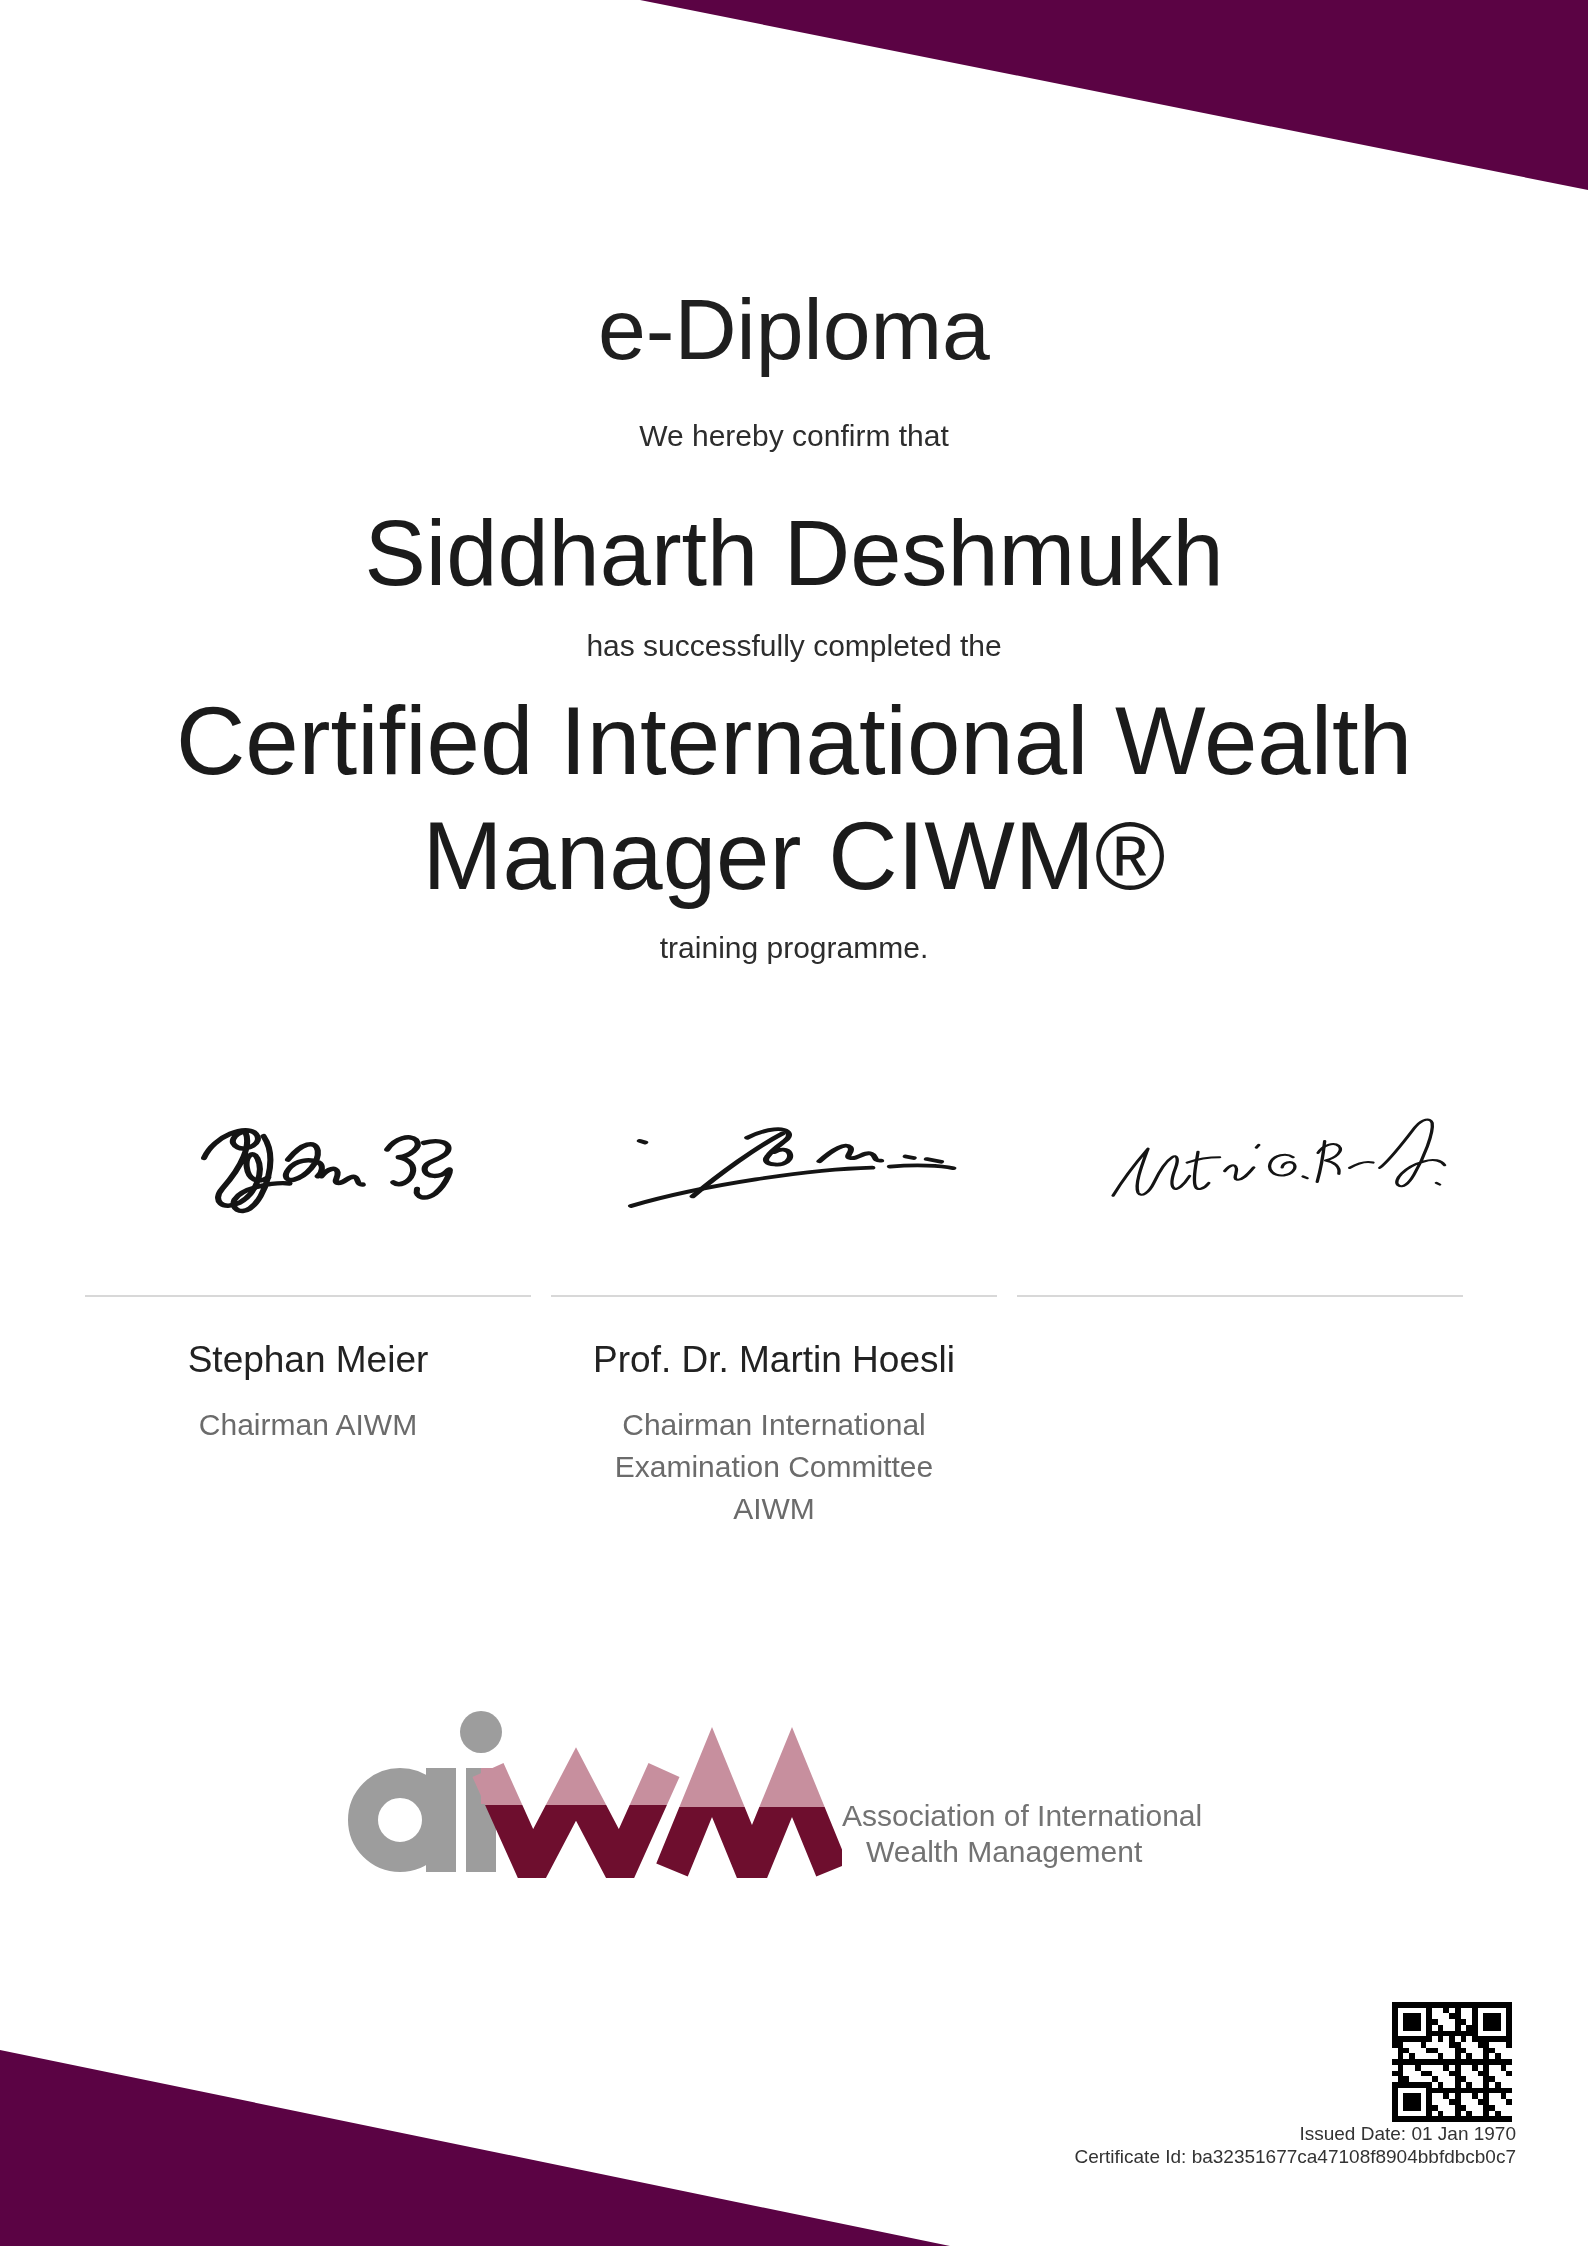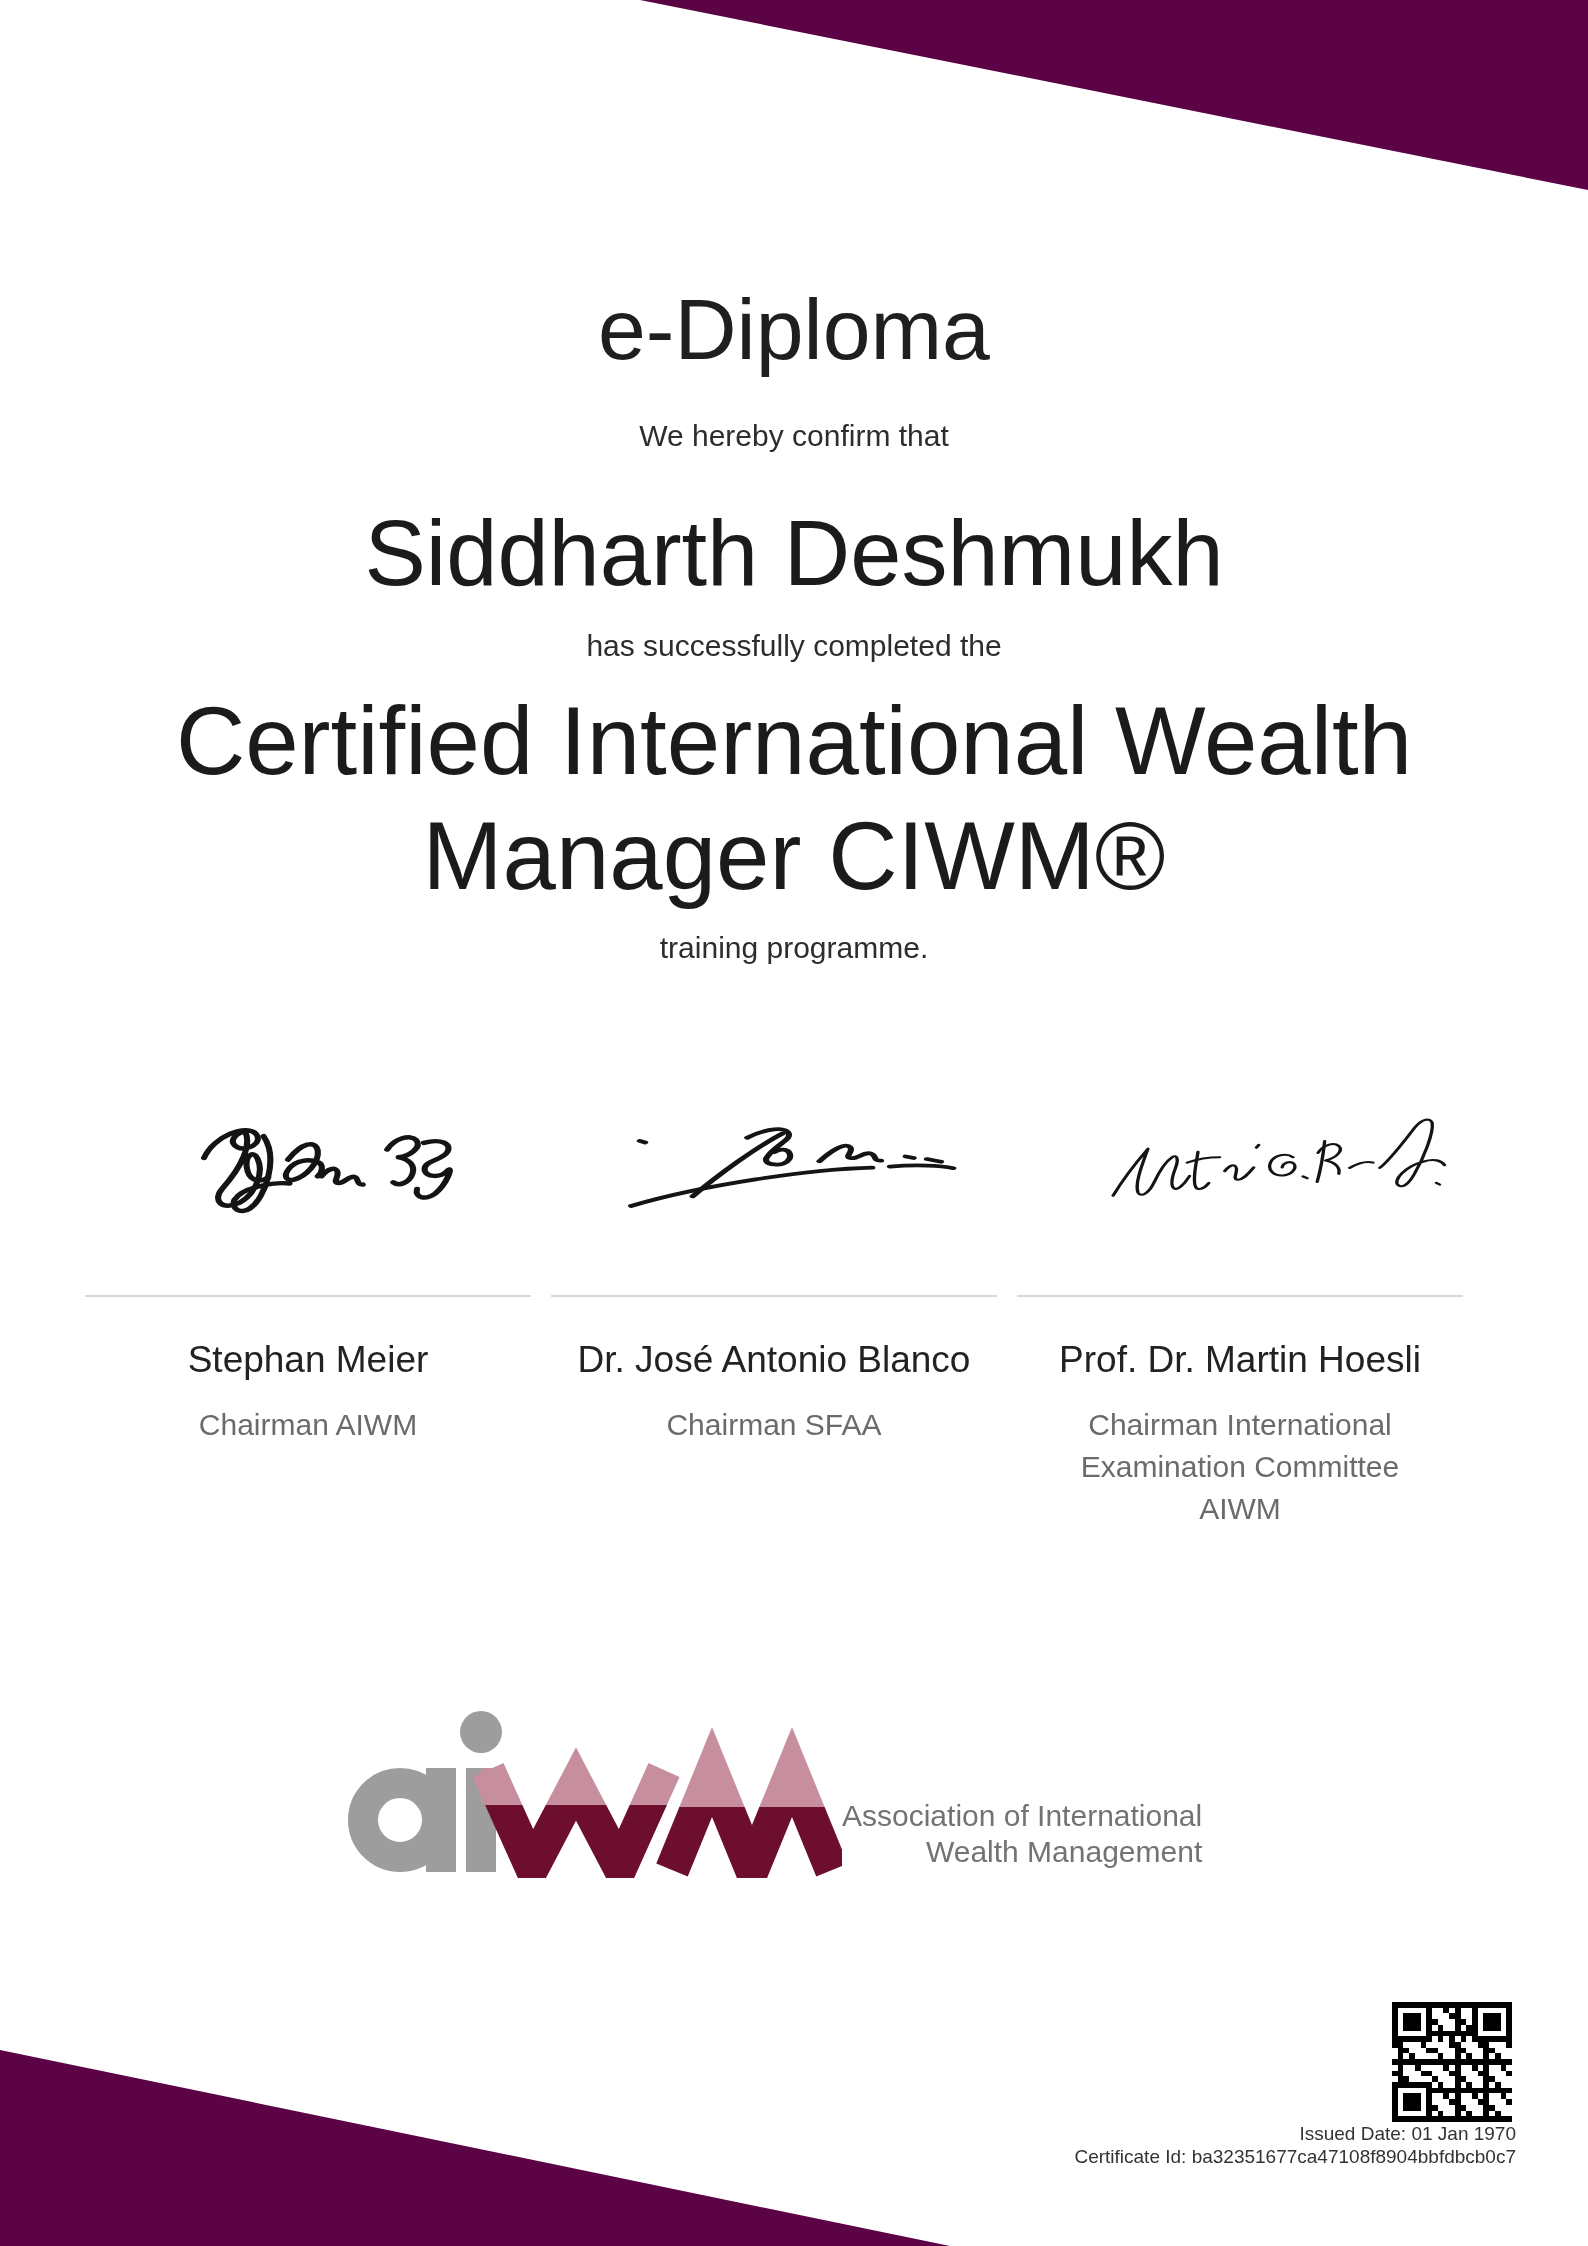--- a/index.html
+++ b/index.html
@@ -31,21 +31,21 @@
   .divider-row{top:1295px;}
   .divider{width:446px;height:2px;background:#d8d8d8;}
   .names-row{top:1330px;}
   .sig-col{width:446px;text-align:center;}
   .sig-name{font-size:37px;font-weight:normal;line-height:1.62;color:#222222;}
   .sig-title{font-size:30px;line-height:1.4;color:#6b6b6b;margin:14px auto 0;max-width:380px;}
 
   .logo-block{position:absolute;left:342px;top:1706px;width:940px;height:172px;}
   .logo-mark{position:absolute;left:0;top:0;}
   .logo-text{position:absolute;left:500px;top:92px;font-size:30px;line-height:36px;color:#737373;white-space:nowrap;}
-  .logo-text .l2{padding-left:24px;text-align:right;}
+  .logo-text .l2{padding-left:24px;}
 
   .qr{position:absolute;left:1392px;top:2002px;width:120px;height:120px;}
   .footer-text{position:absolute;right:72px;top:2122px;text-align:right;font-size:19px;line-height:23px;color:#333333;}
 </style>
 </head>
 <body>
 
 <div id="page">
 
   <div class="corner corner-top"></div>
@@ -102,24 +102,20 @@
   <div class="divider-row">
     <div class="divider"></div>
     <div class="divider"></div>
     <div class="divider"></div>
   </div>
 
   <div class="names-row">
     <div class="sig-col">
       <div class="sig-name">Stephan Meier</div>
       <div class="sig-title">Chairman AIWM</div>
-    </div>
-    <div class="sig-col">
-      <div class="sig-name">Dr. José Antonio Blanco</div>
-      <div class="sig-title">Chairman SFAA</div>
     </div>
     <div class="sig-col">
       <div class="sig-name">Prof. Dr. Martin Hoesli</div>
       <div class="sig-title">Chairman International Examination Committee AIWM</div>
     </div>
   </div>
 
   <div class="logo-block">
     <svg class="logo-mark" width="500" height="172" viewBox="0 0 500 172" aria-label="aiwm">
       <defs>

